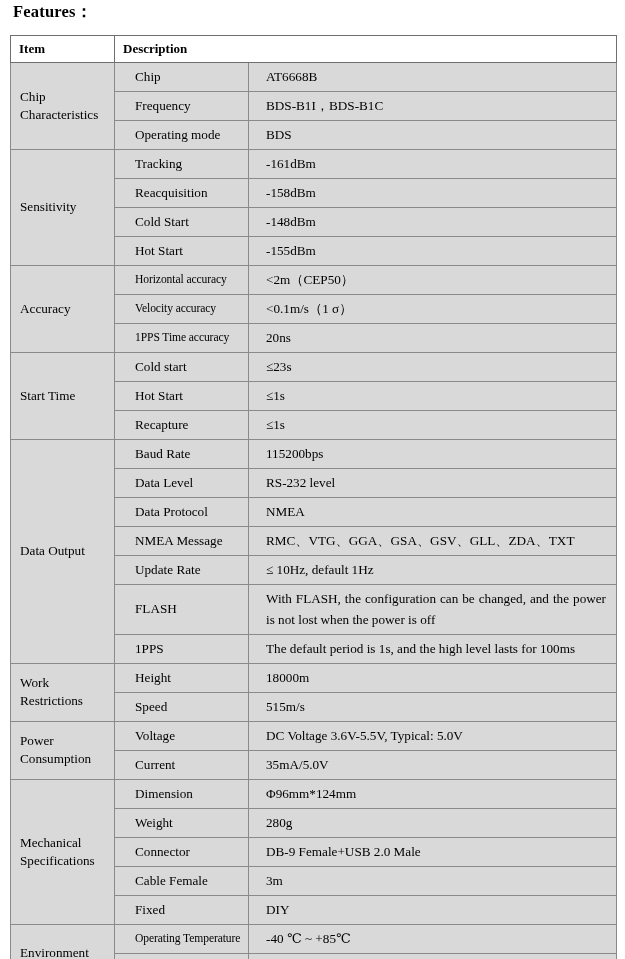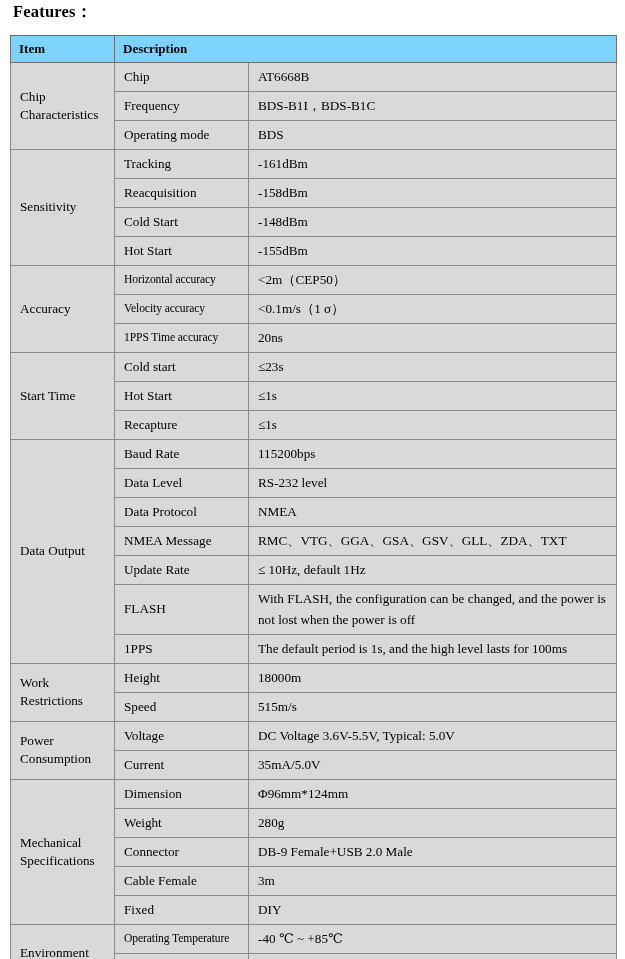--- a/index.html
+++ b/index.html
@@ -44,48 +44,48 @@
   .spec-table col.c-value { width: 368px; }
 
   .spec-table th,
   .spec-table td {
     border: 1px solid #8a8a8a;
     padding: 0;
     vertical-align: middle;
     background: #d9d9d9;
   }
   .spec-table thead th {
-    background: #7dd3fc;
+    background: #ffffff;
     font-weight: bold;
     font-size: 13px;
     height: 26px;
     padding: 0 8px;
     text-align: left;
     border-color: #6f6f6f;
   }
   td.group-cell {
     font-size: 13.2px;
     padding: 0 0 0 9px;
     line-height: 1.38;
     margin-left: 26px;
   }
   td.param-cell {
     font-size: 13.2px;
-    padding: 0 0 0 9px;
+    padding: 0 0 0 20px;
     line-height: 1.35;
     height: 28px;
   }
   td.param-cell.condensed {
     font-size: 11.6px;
     letter-spacing: -0.1px;
     margin-left: 44px;
   }
   td.value-cell {
     font-size: 13.2px;
-    padding: 0 10px 0 9px;
+    padding: 0 10px 0 17px;
     line-height: 1.35;
   }
   td.value-cell.justify {
     text-align: justify;
     text-align-last: left;
     line-height: 1.62;
     padding-top: 3px;
     padding-bottom: 3px;
     margin-top: 48px;
   }

